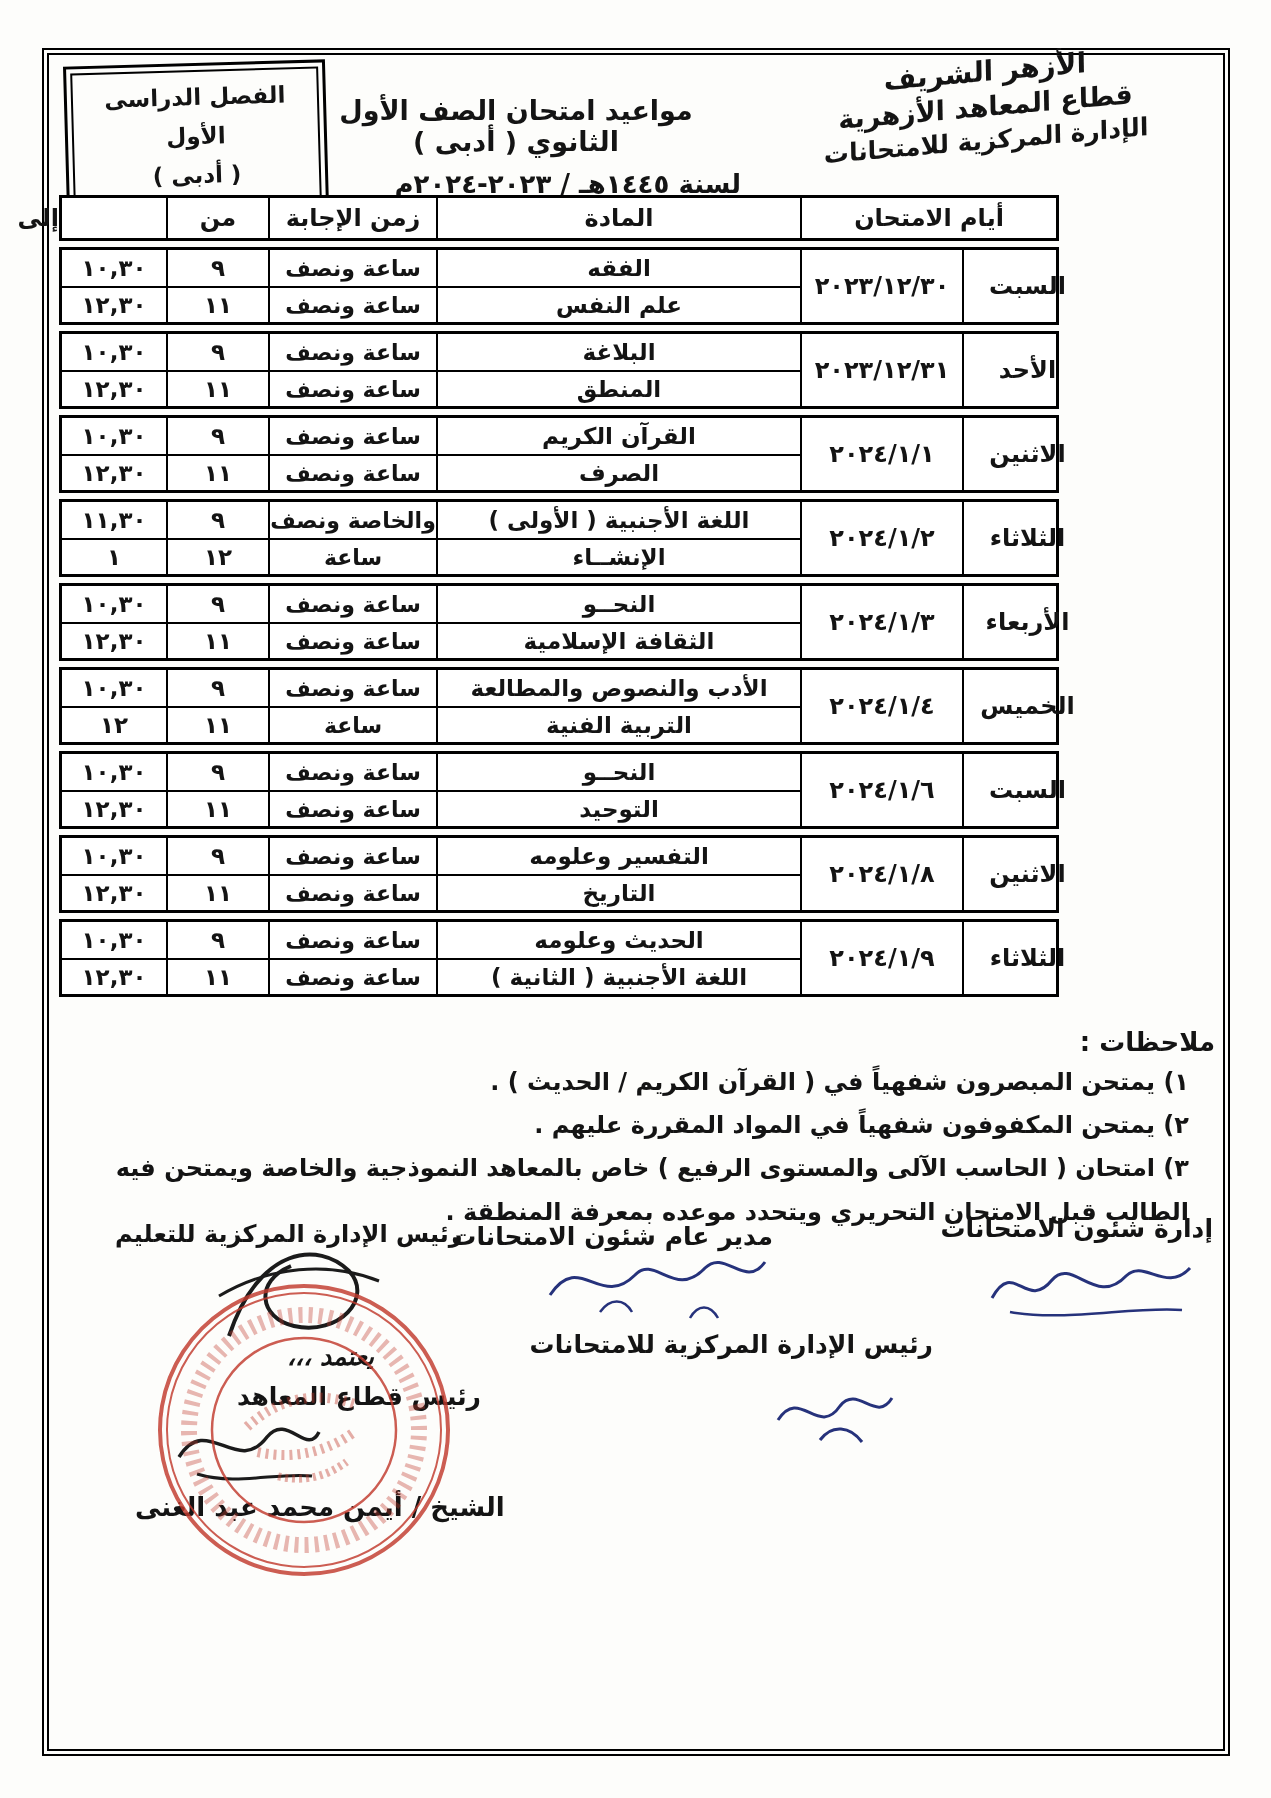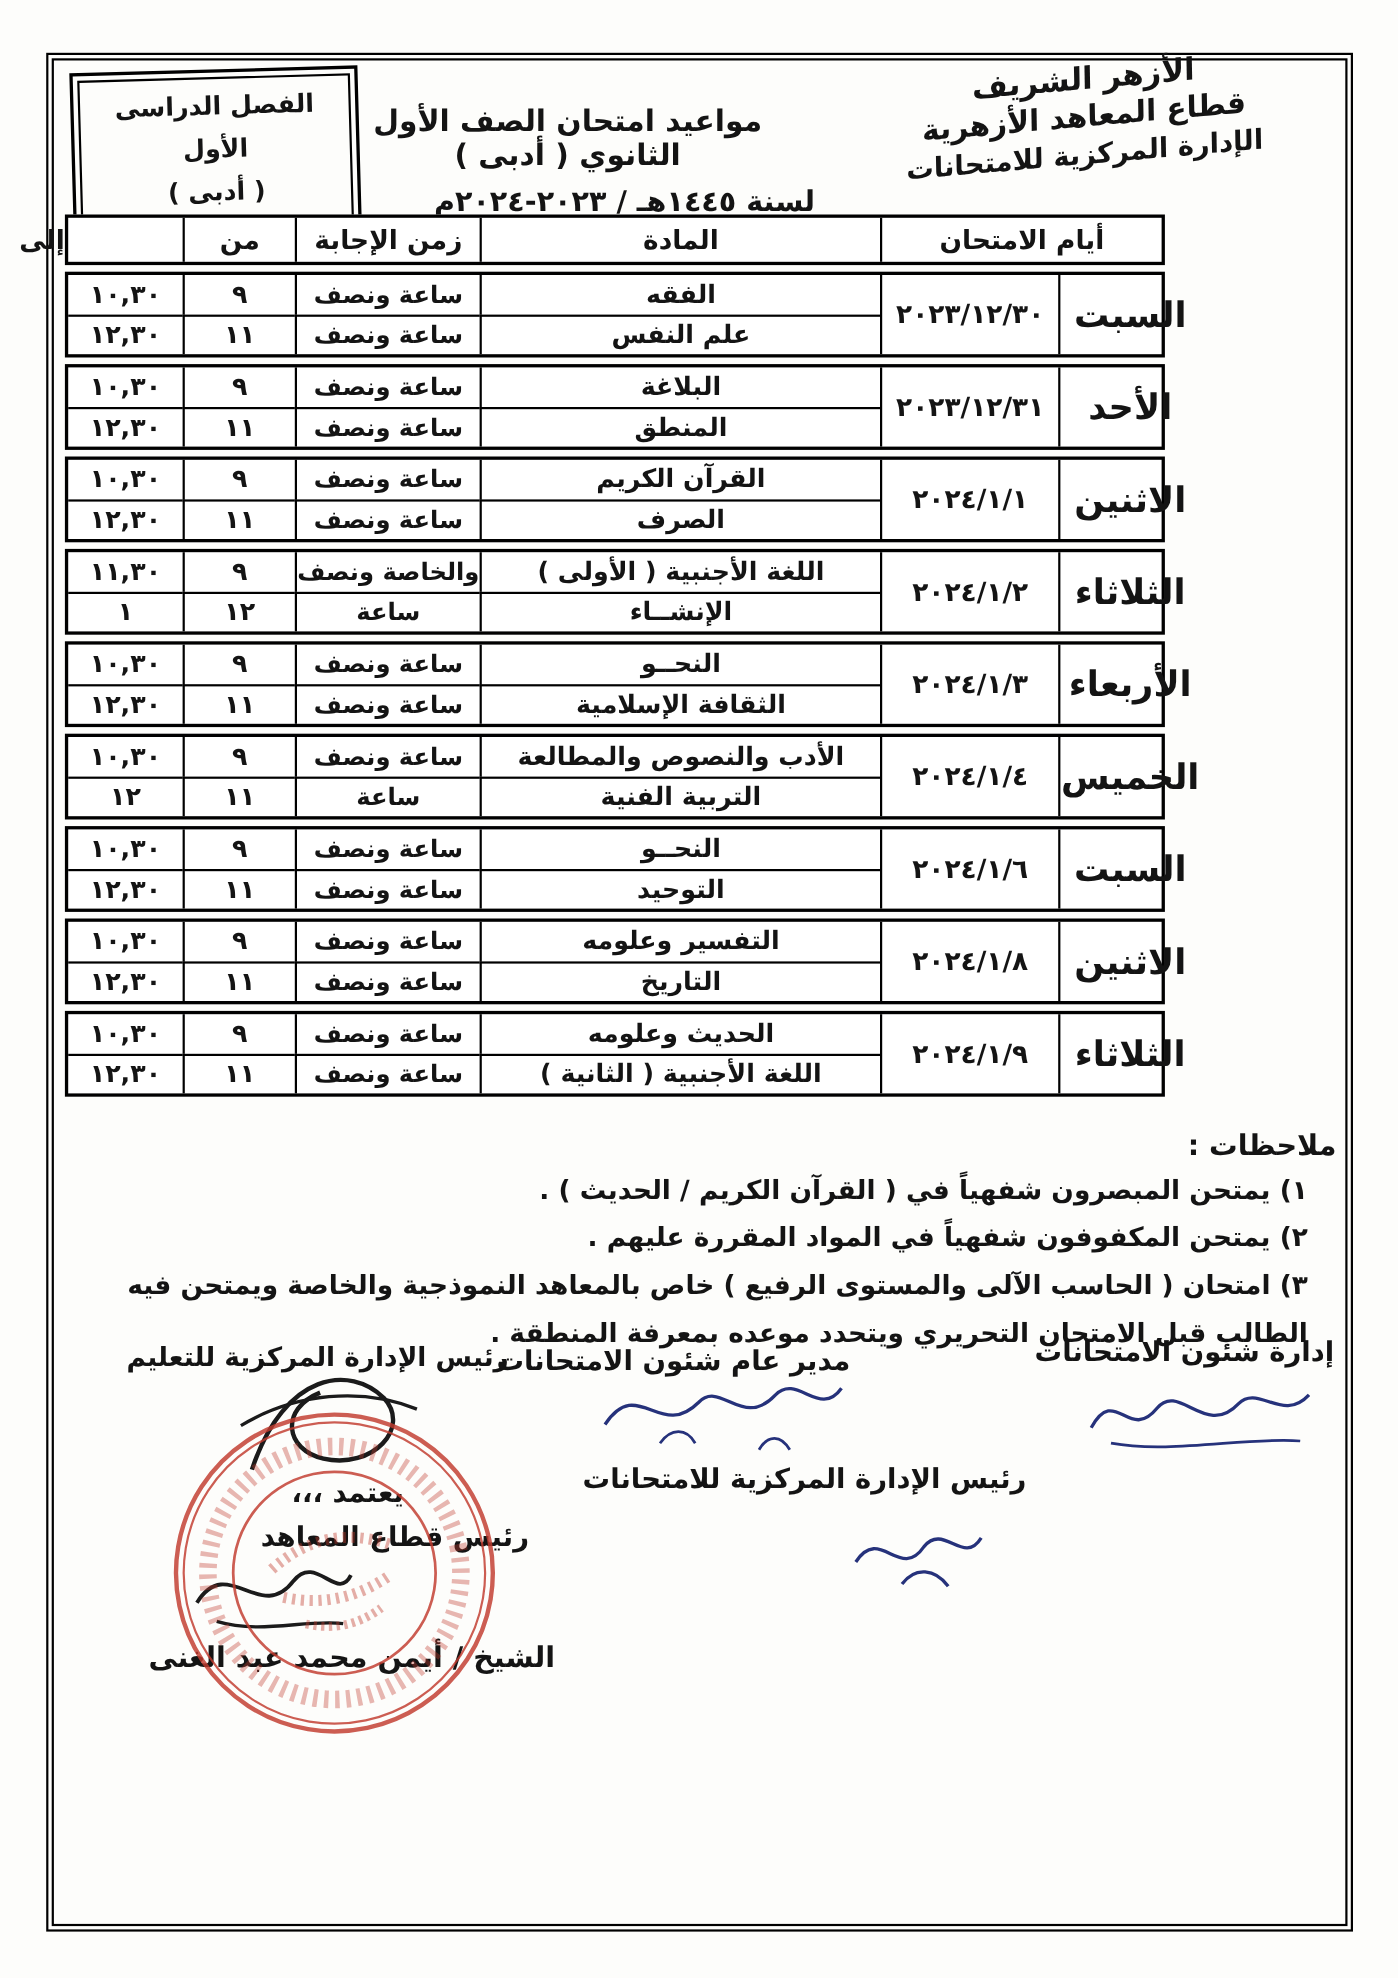--- a/index.html
+++ b/index.html
@@ -36,41 +36,41 @@
   
   .sched { position:absolute; top:140px; left:10px; width:1000px; }
   .thead, .group { display:grid; border:3px solid #000; background:#fff; margin-bottom:6px; }
   .thead { grid-template-columns:256px 364px 168px 102px 104px; height:46px; }
   .group { grid-template-columns:94px 162px 364px 168px 102px 104px; grid-template-rows:36px 36px; }
   .c {
     display:flex; align-items:center; justify-content:center;
     border-left:2px solid #000; font-size:23px; padding:1px 3px; white-space:nowrap;
   }
   .c.to { border-left:none; }
-  .day  { grid-column:1; grid-row:1/3; font-size:32px;padding-left:38px; }
+  .day  { grid-column:1; grid-row:1/3; font-size:24px;padding-left:38px; }
   .date { grid-column:2; grid-row:1/3; font-size:24px; }
   .subj { grid-column:3; font-size:23px; }
   .dur  { grid-column:4; font-size:22px; }
   .from { grid-column:5; }
   .to   { grid-column:6; }
   .r1 { grid-row:1; }
   .r2 { grid-row:2; border-top:2px solid #000; }
   .thead .c { font-size:24px; }
   
   .notes { position:absolute; top:972px; right:8px; left:22px; text-align:right; }
   .notes .h { font-size:26px; margin-bottom:4px; }
   .notes .item { font-size:24px; line-height:1.8; padding-right:26px; }
   
   .sigs { position:absolute; top:1155px; left:0; right:0; height:520px; }
   .slabel { position:absolute; font-size:25px; white-space:nowrap; }
   .s-exam-affairs { top:4px; right:10px; }
   .s-director { top:12px; right:450px; }
   .s-edu-head { top:10px; left:66px; font-size:24px; }
   .s-exams-head { top:120px; right:290px; }
-  .s-approve { top:132px; left:216px; }
+  .s-approve { top:132px; left:238px;font-style:italic; }
   .s-sector { top:172px; left:188px; }
   .s-sheikh { top:282px; left:86px; font-size:26px; }
   .sig-svg { position:absolute; }
   .stamp { position:absolute; top:70px; left:105px; width:300px; height:300px; transform:rotate(-12deg); opacity:.82; }
 </style>
 </head>
 <body>
 
 <div class="frame">
 

